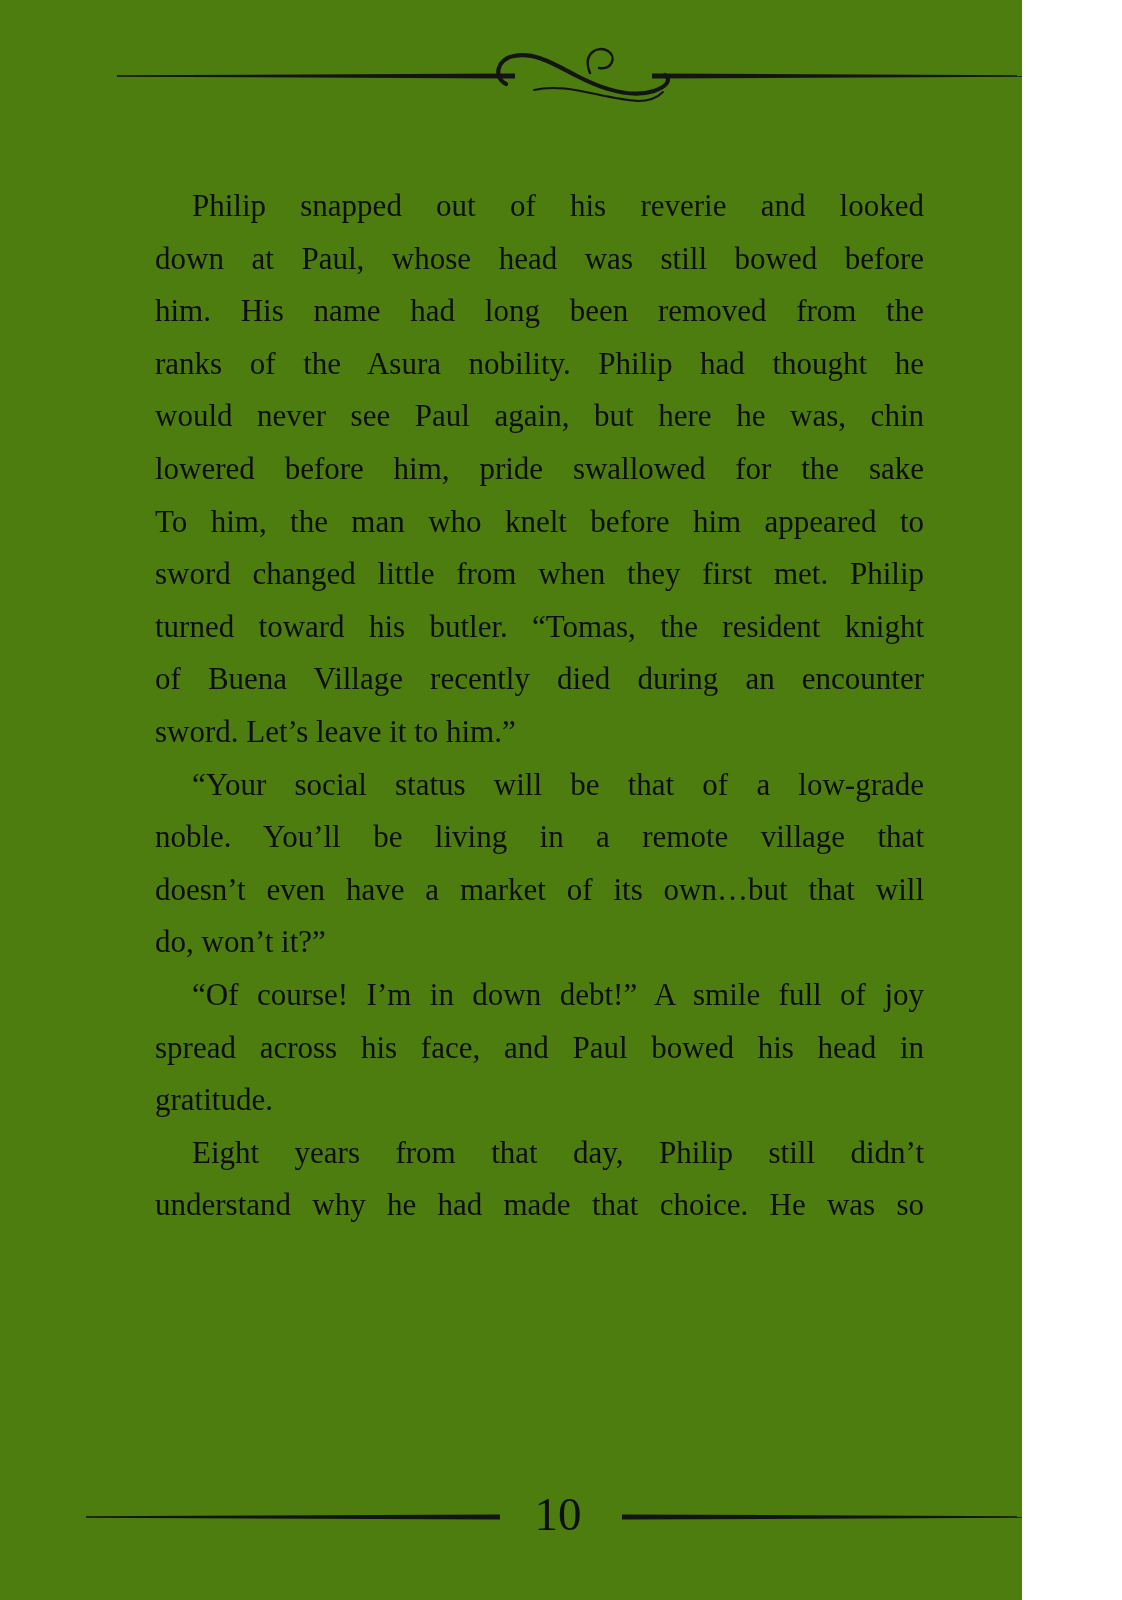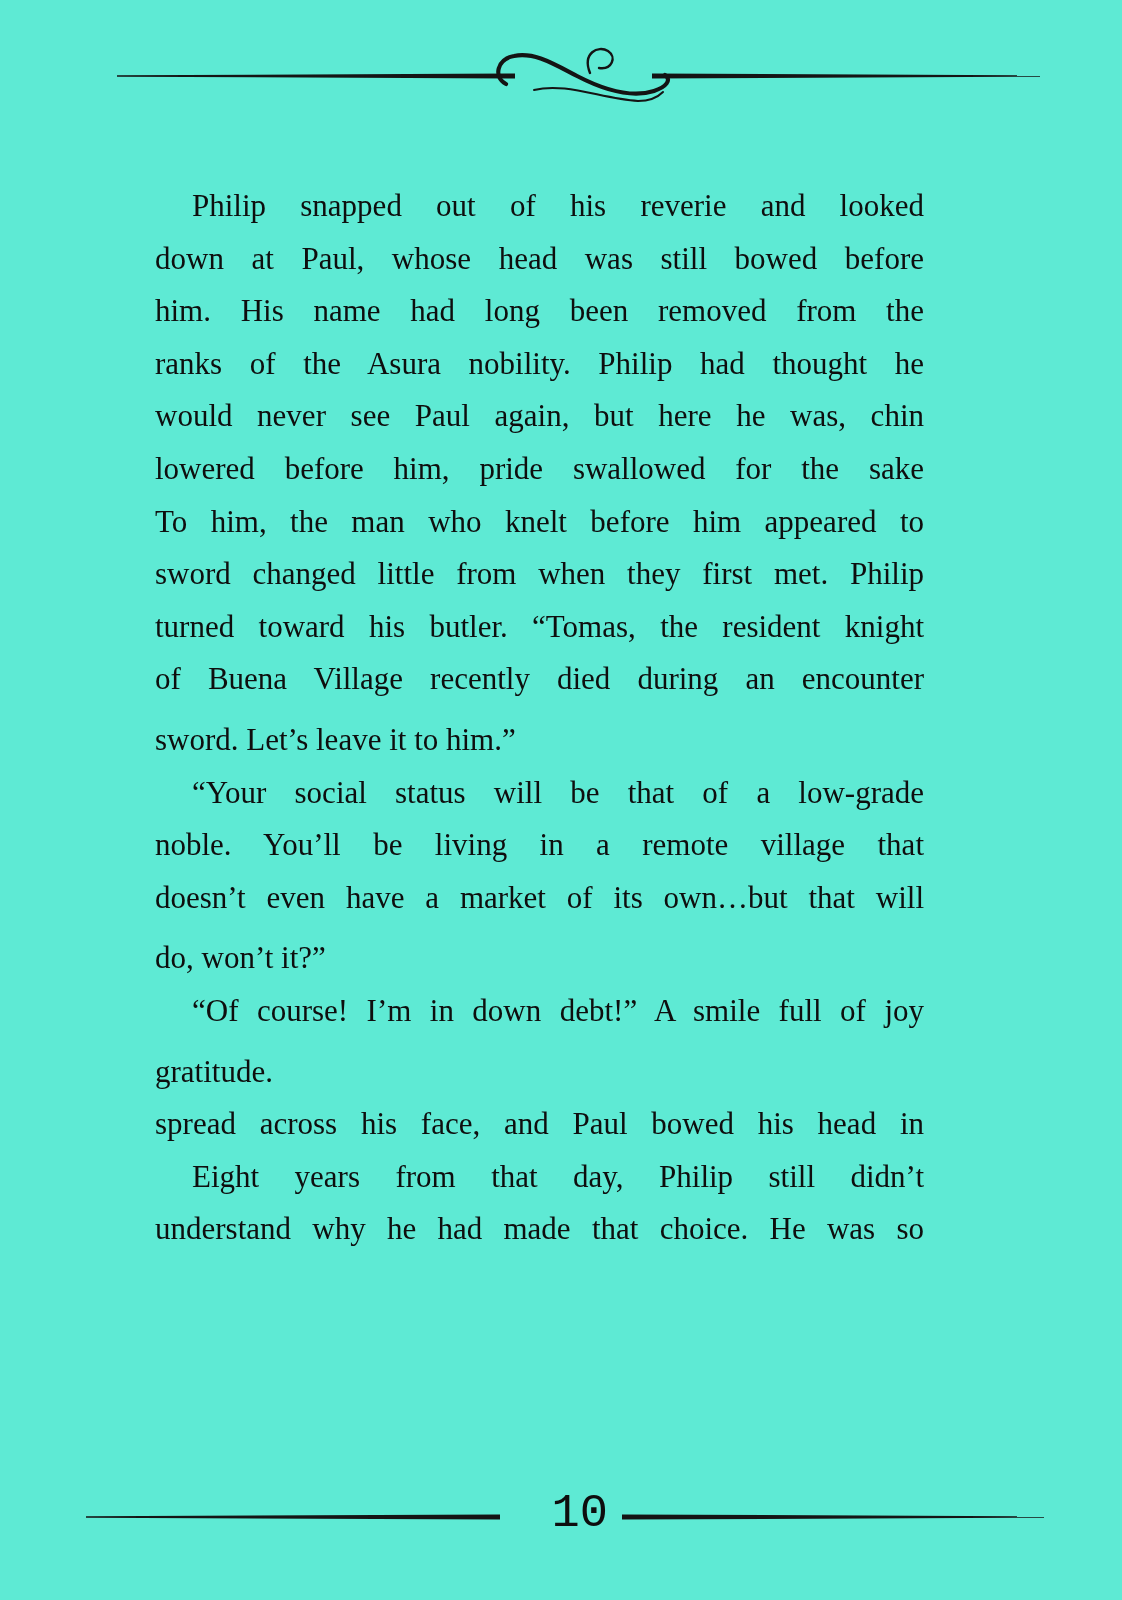--- a/index.html
+++ b/index.html
@@ -2,23 +2,23 @@
 <html><head>
 <meta charset="utf-8">
 <style>
   html, body {
     margin: 0;
     padding: 0;
     background: #ffffff;
   }
   .page {
     position: relative;
-    width: 1122px;
+    width: 1022px;
     height: 1600px;
-    background: #5eead4;
+    background: #4d7c0f;
     overflow: hidden;
     color: #101010;
   }
 
   
   .rule {
     position: absolute;
     display: block;
   }
   .rule polygon { fill: #141414; }
@@ -46,32 +46,32 @@
     font-size: 31px;
     line-height: 52.6px;
     color: #0e0e0e;
   }
   .para { margin: 0; }
   .line {
     text-align: justify;
     text-align-last: justify;
   }
   .line.firstline { text-indent: 37px; }
-  .line.flushline { text-align-last: left; margin-top: 8px; }
+  .line.flushline { text-align-last: left; }
 
   
   .pagenum {
     position: absolute;
     left: 508px;
     top: 1489px;
     width: 100px;
     height: 50px;
     line-height: 50px;
-    text-align: right;
-    font-family: Liberation Mono, monospace;
+    text-align: center;
+    font-family: Liberation Serif, serif;
     font-size: 47px;
     color: #0e0e0e;
   }
 </style>
 </head>
 <body>
 
 <div class="page">
 
   <div>
@@ -103,22 +103,22 @@
         <div class="line flushline">sword. Let’s leave it to him.”</div>
       </div>
       <div class="para">
         <div class="line firstline">“Your social status will be that of a low-grade</div>
         <div class="line">noble. You’ll be living in a remote village that</div>
         <div class="line">doesn’t even have a market of its own…but that will</div>
         <div class="line flushline">do, won’t it?”</div>
       </div>
       <div class="para">
         <div class="line firstline">“Of course! I’m in down debt!” A smile full of joy</div>
+        <div class="line">spread across his face, and Paul bowed his head in</div>
         <div class="line flushline">gratitude.</div>
-        <div class="line">spread across his face, and Paul bowed his head in</div>
       </div>
       <div class="para">
         <div class="line firstline">Eight years from that day, Philip still didn’t</div>
         <div class="line">understand why he had made that choice. He was so</div>
       </div>
     </div>
 
   <div>
     <svg class="rule" style="left:86px; top:1512px;" width="414" height="10" viewBox="0 0 414 10">
       <polygon points="0,4.3 414,2.4 414,7.6 0,5.7"></polygon>

